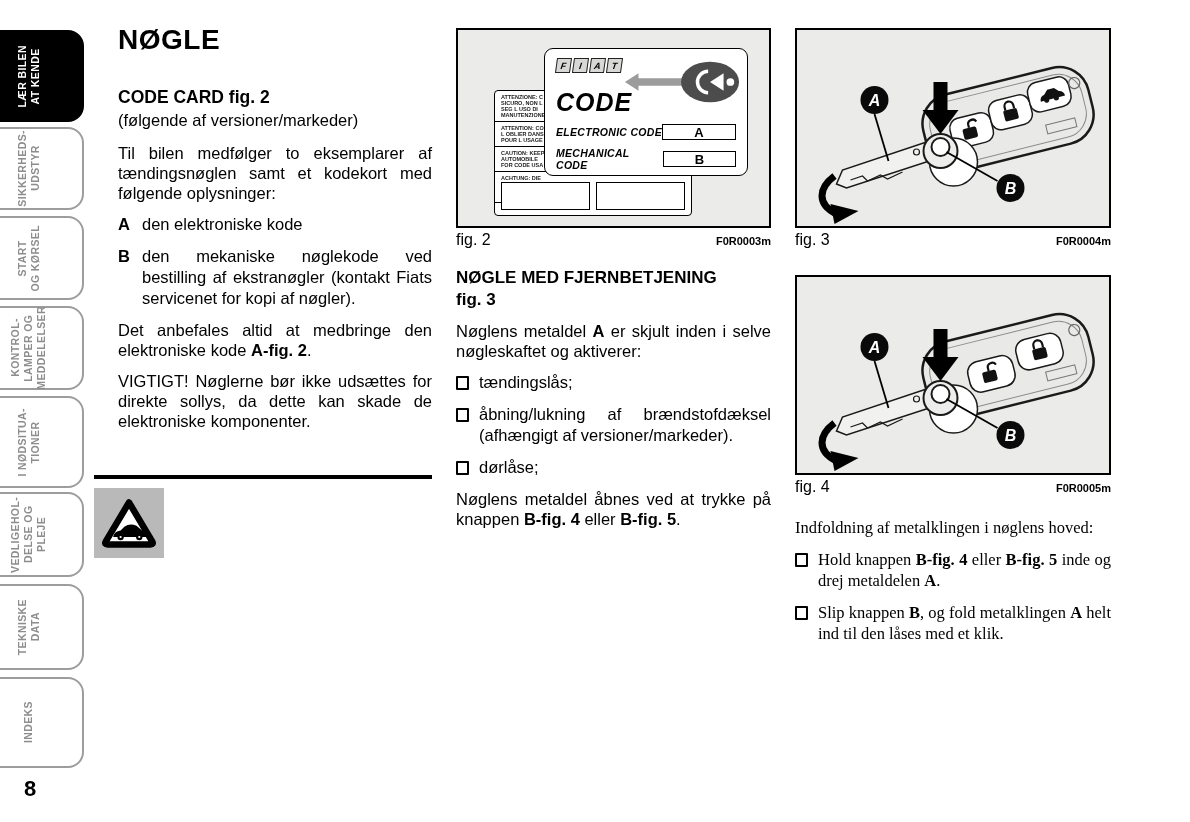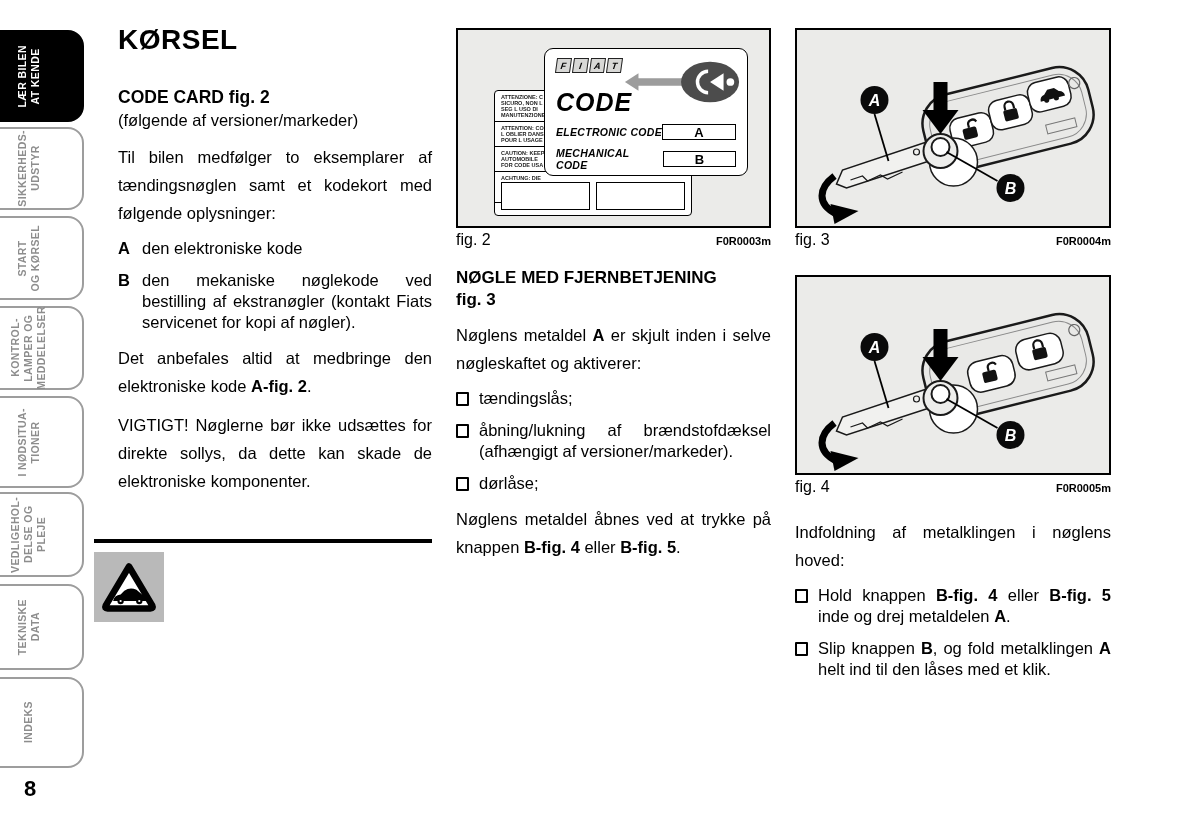--- a/index.html
+++ b/index.html
@@ -30,21 +30,21 @@
 
   
   .col { position:absolute; box-sizing:border-box; }
   .col-left  { left:118px; top:24px; width:314px; }
   .col-mid   { left:456px; top:28px; width:315px; }
   .col-right { left:795px; top:28px; width:316px; }
 
   h1.title { font-size:28px; margin:0 0 30px 0; letter-spacing:0.5px; }
   h2.sect  { font-size:17.5px; line-height:22px; margin:0 0 2px 0; }
   h2.sect2 { font-size:17px; line-height:22px; margin:18px 0 10px 0; white-space:pre-line; }
-  p.just   { font-size:16.5px; line-height:28px; margin:0 0 11px 0; text-align:justify; }
+  p.just   { font-size:16.5px; line-height:20px; margin:0 0 11px 0; text-align:justify; }
   p.sub    { font-size:16.5px; line-height:21px; margin:0 0 12px 0; }
   .b { font-weight:bold; }
 
   .kv { display:flex; font-size:16.5px; line-height:21px; margin:0 0 11px 0; }
   .kv-key { font-weight:bold; flex:0 0 24px; }
   .kv-text { flex:1; text-align:justify; }
 
   .bullet { display:flex; margin:0 0 11px 0; }
   .sq { flex:0 0 auto; width:9px; height:10px; border:2px solid #000; border-radius:1px; margin:4px 10px 0 0; }
   .bullet p { flex:1; font-size:16.5px; line-height:21px; margin:0; text-align:justify; }
@@ -58,21 +58,21 @@
   .warn-text { font-size:16.5px; line-height:21px; font-weight:bold; font-style:italic; margin:2px 0 0 0; text-align:justify; }
 
   
   .figure { margin:0 0 12px 0; }
   .figbox { position:relative; width:100%; height:200px; border:2px solid #000;
             background:#ebebe9; box-sizing:border-box; overflow:hidden; }
   .figcap { display:flex; justify-content:space-between; align-items:baseline; margin-top:3px; }
   .figcap-name { font-size:16px; }
   .figcap-code { font-size:11px; font-weight:bold; }
   .fig4-block { margin-top:26px; }
-  .col-right .after-figs { margin-top:22px; }
+  .col-right .after-figs { margin-top:22px;font-family:Liberation Serif, serif; }
 
   
   .card-back { position:absolute; left:36px; top:60px; width:196px; height:124px;
                background:#fff; border:1.5px solid #000; border-radius:4px; }
   .micro { font-size:5.5px; line-height:6px; font-weight:bold; color:#1a1a1a;
            white-space:pre-line; padding:3px 0 3px 6px; border-bottom:1px solid #000; width:72px; }
   .back-boxes { position:absolute; left:6px; right:6px; bottom:5px; display:flex; gap:6px; }
   .back-box { flex:1; height:28px; border:1.5px solid #000; background:#fff; box-sizing:border-box; }
 
   .card-front { position:absolute; left:86px; top:18px; width:204px; height:128px;
@@ -127,21 +127,21 @@
 DATA</span>
       </div>
     <div class="tab t8">
         <span class="tab-label">INDEKS</span>
       </div>
   </nav>
 
   <div class="pagenum">8</div>
 
   <section class="col col-left">
-    <h1 class="title">KØRSEL</h1>
+    <h1 class="title">NØGLE</h1>
     <h2 class="sect">CODE CARD fig. 2</h2>
     <p class="sub">(følgende af versioner/markeder)</p>
     <p class="just">Til bilen medfølger to eksemplarer af tændingsnøglen samt et kodekort med følgende oplysninger:</p>
 
     <div class="kv">
       <span class="kv-key">A</span>
       <span class="kv-text">den elektroniske kode</span>
     </div>
     <div class="kv">
       <span class="kv-key">B</span>

